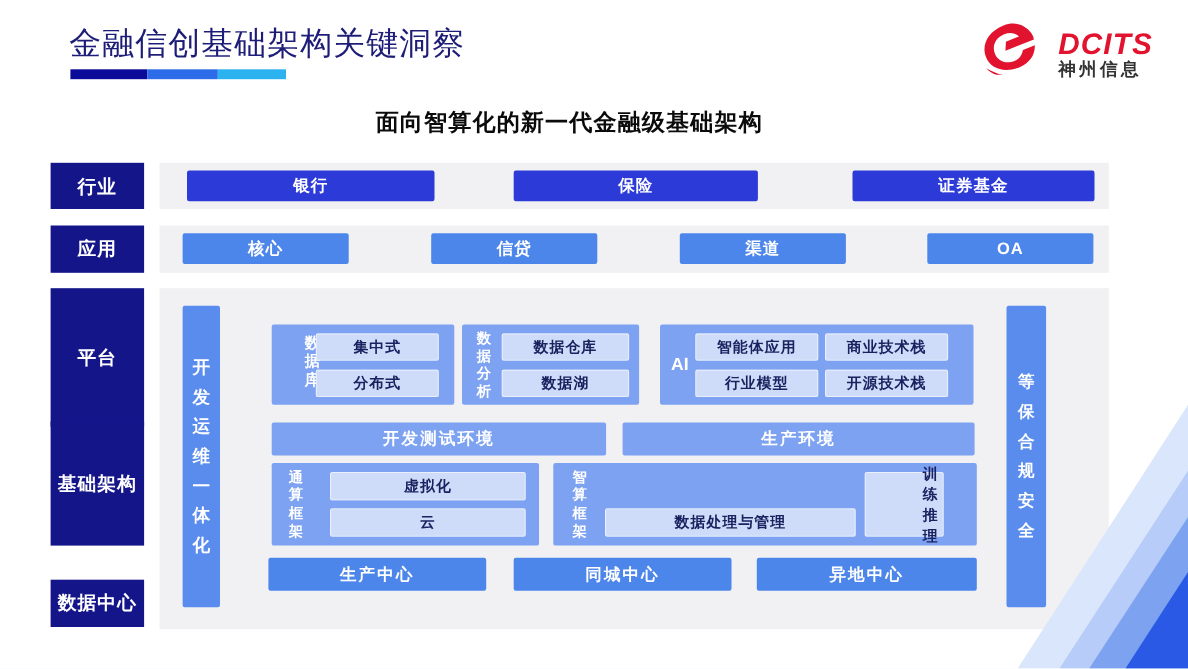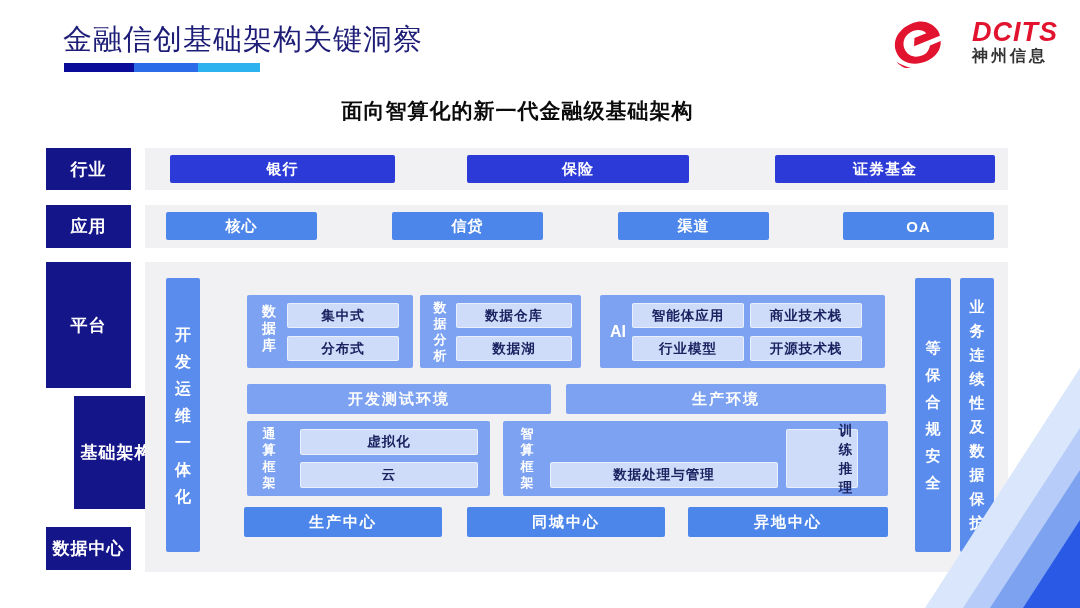--- a/index.html
+++ b/index.html
@@ -8,21 +8,21 @@
     --c-panel:#f1f1f3; --c-red:#e2132e;
   }
   *{margin:0;padding:0;box-sizing:border-box;}
   html,body{background:#fff;}
   body{font-family:"Liberation Sans",sans-serif;}
   .slide{position:relative;width:1080px;height:608px;background:#fff;overflow:hidden;}
   .abs{position:absolute;}
   .page-title{left:63px;top:20px;font-size:29px;font-weight:normal;color:var(--c-title);letter-spacing:1px;}
   .underline{left:64px;top:63px;height:9px;display:flex;}
   .underline span{display:block;height:9px;}
-  .logo{left:890px;top:18px;display:flex;align-items:flex-start;gap:24px;}
+  .logo{left:890px;top:18px;display:flex;align-items:flex-end;gap:14px;}
   .logo-text{display:flex;flex-direction:column;line-height:1.05;}
   .logo-brand{color:var(--c-red);font-size:27px;font-weight:bold;font-style:italic;letter-spacing:1px;}
   .logo-company{color:#333;font-size:16px;font-weight:bold;letter-spacing:3px;margin-top:2px;}
   .subtitle{left:0;top:97px;width:1035px;text-align:center;font-size:21px;font-weight:bold;color:#0b0b0b;letter-spacing:1px;}
   .navylab{left:46px;width:85px;background:var(--c-label);color:#fff;font-size:17px;font-weight:bold;
            display:flex;align-items:center;justify-content:center;letter-spacing:1px;}
   .strip{left:145px;width:863px;background:var(--c-panel);}
   .chip{height:28px;border-radius:2px;color:#fff;font-size:15px;font-weight:bold;
         display:flex;align-items:center;justify-content:center;letter-spacing:1px;}
   .chip.r1{background:var(--c-royal);top:155px;}
@@ -65,42 +65,42 @@
       <span class="logo-brand">DCITS</span>
       <span class="logo-company">神州信息</span>
     </span>
   </div>
 
   <div class="abs subtitle">面向智算化的新一代金融级基础架构</div>
 
   <div class="abs navylab" style="top:148px;height:42px;">行业</div>
   <div class="abs navylab" style="top:205px;height:43px;">应用</div>
   <div class="abs navylab" style="top:262px;height:126px;">平台</div>
-  <div class="abs navylab" style="top:396px;height:113px;margin-left:28px;">基础架构</div>
+  <div class="abs navylab" style="top:383px;height:113px;">基础架构</div>
   <div class="abs navylab" style="top:527px;height:43px;">数据中心</div>
 
   <div class="abs strip" style="top:148px;height:42px;"></div>
   <div class="abs strip" style="top:205px;height:43px;"></div>
   <div class="abs strip" style="top:262px;height:310px;"></div>
 
   <div class="abs chip r1" style="left:170px;width:225px;">银行</div>
   <div class="abs chip r1" style="left:467px;width:222px;">保险</div>
   <div class="abs chip r1" style="left:775px;width:220px;">证券基金</div>
 
   <div class="abs chip r2" style="left:166px;width:151px;">核心</div>
   <div class="abs chip r2" style="left:392px;width:151px;">信贷</div>
   <div class="abs chip r2" style="left:618px;width:151px;">渠道</div>
   <div class="abs chip r2" style="left:843px;width:151px;">OA</div>
 
   <div class="abs vbar" style="left:166px;top:278px;width:34px;height:274px;">
     <div class="vtext" style="font-size:16px;line-height:27px;">开发运维一体化</div>
   </div>
 
   <div class="abs group" style="left:247px;top:295px;width:166px;height:73px;">
-    <div class="glabel" style="left:10px;top:0;width:24px;height:66px;">
+    <div class="glabel" style="left:25px;top:0;width:24px;height:66px;">
       <div class="vtext" style="font-size:14px;line-height:17px;">数据库</div>
     </div>
     <div class="ibox" style="left:40px;top:8px;width:112px;height:25px;">集中式</div>
     <div class="ibox" style="left:40px;top:41px;width:112px;height:25px;">分布式</div>
   </div>
 
   <div class="abs group" style="left:420px;top:295px;width:161px;height:73px;">
     <div class="glabel" style="left:8px;top:0;width:24px;height:73px;">
       <div class="vtext" style="font-size:13px;line-height:16px;">数据分析</div>
     </div>
@@ -137,22 +137,19 @@
     </div>
   </div>
 
   <div class="abs center-chip" style="left:244px;width:198px;">生产中心</div>
   <div class="abs center-chip" style="left:467px;width:198px;">同城中心</div>
   <div class="abs center-chip" style="left:688px;width:200px;">异地中心</div>
 
   <div class="abs vbar" style="left:915px;top:278px;width:36px;height:274px;">
     <div class="vtext" style="font-size:15px;line-height:27px;">等保合规安全</div>
   </div>
-  <div class="abs vbar" style="left:960px;top:278px;width:34px;height:274px;">
-    <div class="vtext" style="font-size:15px;line-height:24px;">业务连续性及数据保护</div>
-  </div>
 
   <div class="abs deco" style="background:#d9e6fb;clip-path:polygon(925px 608px,1080px 368px,1080px 608px);"></div>
   <div class="abs deco" style="background:#b7ccf8;clip-path:polygon(963px 608px,1080px 428px,1080px 608px);"></div>
   <div class="abs deco" style="background:#7ca2f0;clip-path:polygon(990px 608px,1080px 470px,1080px 608px);"></div>
   <div class="abs deco" style="background:#2a5ae5;clip-path:polygon(1023px 608px,1080px 520px,1080px 608px);"></div>
 
 </div>
 
 </body></html>

